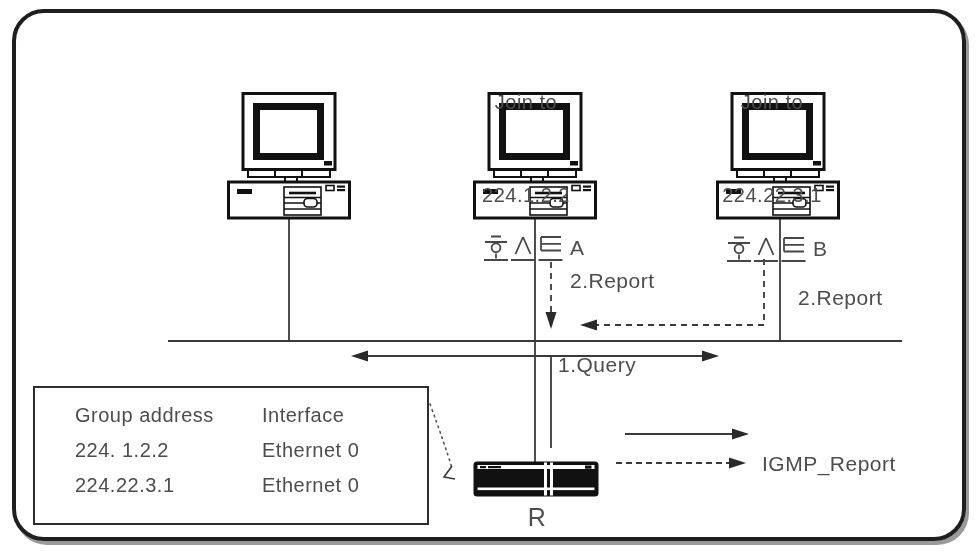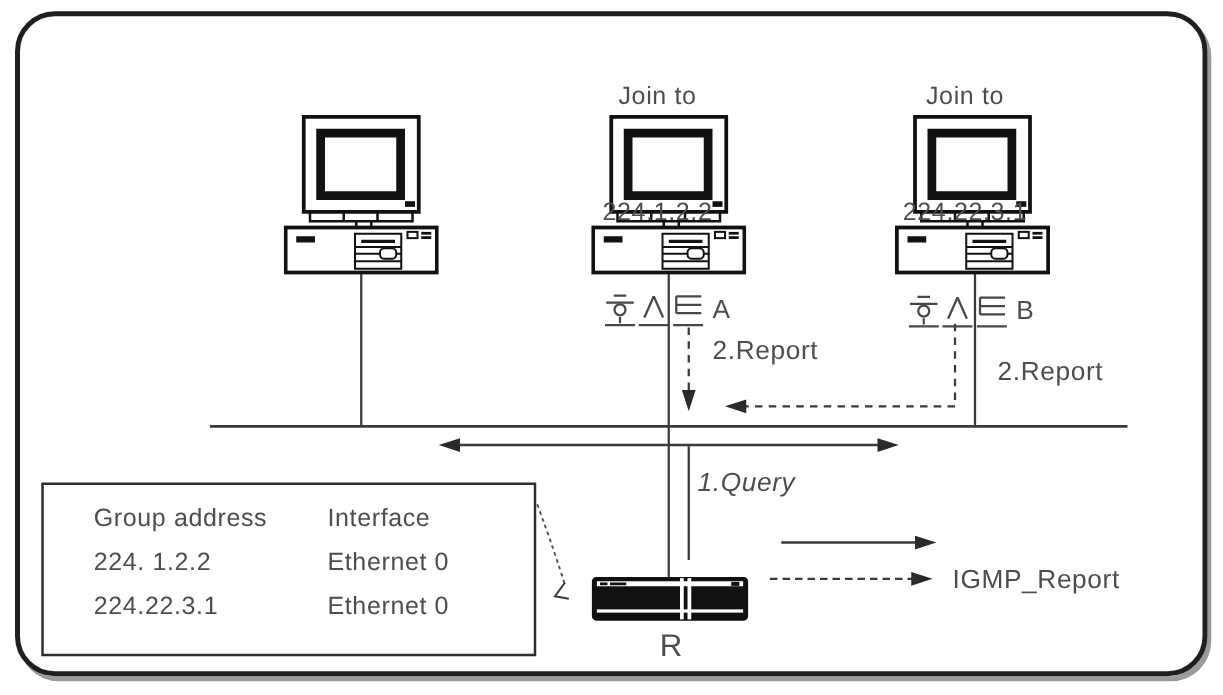--- a/index.html
+++ b/index.html
@@ -7,27 +7,27 @@
     position:relative;width:978px;height:556px;background:#ffffff;
     font-family:"Liberation Sans", sans-serif;overflow:hidden;
   }
   .frame{
     position:absolute;left:12px;top:9px;width:946px;height:524px;
     border:4px solid #1f1f1f;border-radius:32px;background:transparent;
     box-shadow:3px 4px 0 #9a9a9a;
   }
   .overlay{position:absolute;left:0;top:0;width:978px;height:556px;}
   .lbl{position:absolute;color:#4d4d4d;letter-spacing:0.5px;white-space:pre;}
-  .join{width:150px;text-align:center;font-size:20px;line-height:31px;top:0;}
+  .join{width:150px;text-align:center;font-size:20px;line-height:31px;top:25px;}
   .join-a{left:451px;}
   .join-b{left:697px;}
   .msg{font-size:21px;}
   .report-a{left:570px;top:269px;}
   .report-b{left:798px;top:286px;}
-  .query{left:558px;top:375px;font-style:italic;}
+  .query{left:558px;top:353px;}
   .host-label{position:absolute;display:flex;align-items:flex-start;color:#474747;}
   .host-a{left:484px;top:234px;}
   .host-b{left:727px;top:235px;}
   .host-letter{font-size:21px;line-height:28px;margin-left:7px;color:#4d4d4d;}
   .router-label{left:517px;top:503px;width:40px;text-align:center;font-size:25px;}
   .group-box{
     position:absolute;left:33px;top:386px;width:392px;height:135px;
     border:2px solid #2e2e2e;background:#fff;font-size:20px;color:#4d4d4d;
   }
   .group-row{display:flex;line-height:35px;padding-left:40px;letter-spacing:0.5px;}

